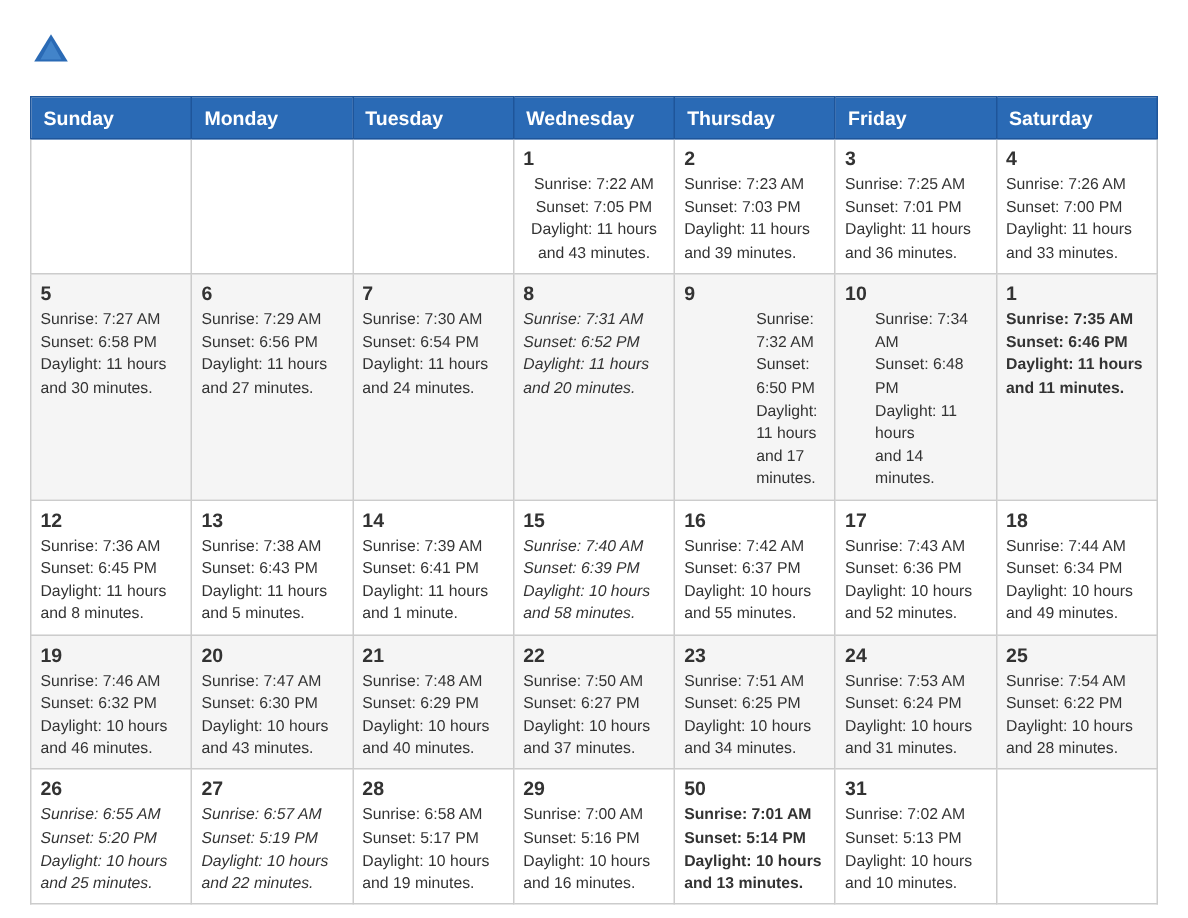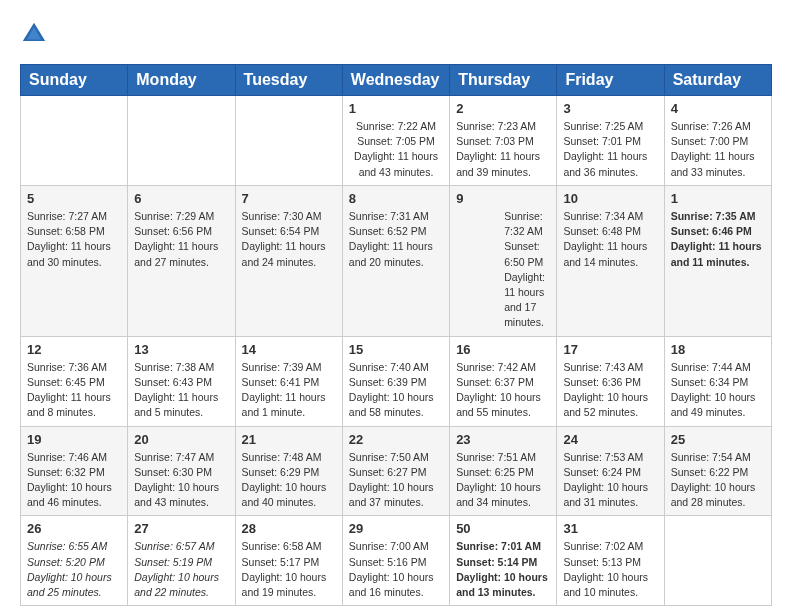--- a/index.html
+++ b/index.html
@@ -54,21 +54,21 @@
       color: #555;
     }
     .calendar {
       width: 100%;
       border-collapse: collapse;
       border: 1px solid #ccc;
     }
     .calendar th {
       background-color: #2a6ab5;
       color: #fff;
-      font-size: 16px;
+      font-size: 13px;
       font-weight: bold;
       padding: 6px 8px;
       text-align: left;
       border: 1px solid #1e559a;
     }
     .calendar td {
       vertical-align: top;
       border: 1px solid #ccc;
       padding: 5px 6px;
       width: calc(100% / 7);
@@ -178,35 +178,35 @@
         </td>
         <td>
           <span class="day-number">7</span>
           <div class="day-info" style="white-space: pre-line;">Sunrise: 7:30 AM
 Sunset: 6:54 PM
 Daylight: 11 hours
 and 24 minutes.</div>
         </td>
         <td>
           <span class="day-number">8</span>
-          <div class="day-info" style="white-space: pre-line;">Sunrise: 7:31 AM
+          <div class="day-info" style="white-space: pre-line; font-style: italic;">Sunrise: 7:31 AM
 Sunset: 6:52 PM
 Daylight: 11 hours
 and 20 minutes.</div>
         </td>
         <td>
           <span class="day-number">9</span>
           <div class="day-info" style="white-space: pre-line; margin-left: 48px;">Sunrise: 7:32 AM
 Sunset: 6:50 PM
 Daylight: 11 hours
 and 17 minutes.</div>
         </td>
         <td>
           <span class="day-number">10</span>
-          <div class="day-info" style="white-space: pre-line;">Sunrise: 7:34 AM
+          <div class="day-info" style="white-space: pre-line; margin-left: 20px;">Sunrise: 7:34 AM
 Sunset: 6:48 PM
 Daylight: 11 hours
 and 14 minutes.</div>
         </td>
         <td>
           <span class="day-number">1</span>
           <div class="day-info" style="white-space: pre-line; font-weight: bold;">Sunrise: 7:35 AM
 Sunset: 6:46 PM
 Daylight: 11 hours
 and 11 minutes.</div>
@@ -229,21 +229,21 @@
         </td>
         <td>
           <span class="day-number">14</span>
           <div class="day-info" style="white-space: pre-line;">Sunrise: 7:39 AM
 Sunset: 6:41 PM
 Daylight: 11 hours
 and 1 minute.</div>
         </td>
         <td>
           <span class="day-number">15</span>
-          <div class="day-info" style="white-space: pre-line;">Sunrise: 7:40 AM
+          <div class="day-info" style="white-space: pre-line; font-style: italic;">Sunrise: 7:40 AM
 Sunset: 6:39 PM
 Daylight: 10 hours
 and 58 minutes.</div>
         </td>
         <td>
           <span class="day-number">16</span>
           <div class="day-info" style="white-space: pre-line;">Sunrise: 7:42 AM
 Sunset: 6:37 PM
 Daylight: 10 hours
 and 55 minutes.</div>

